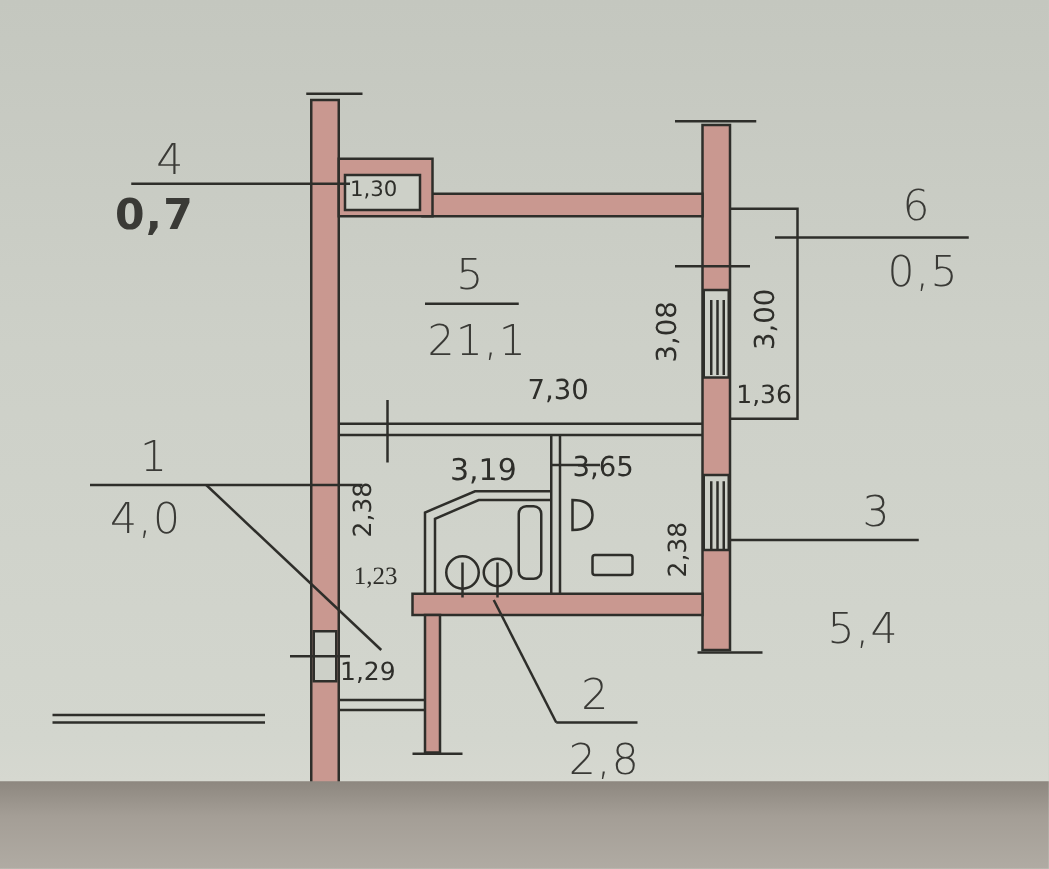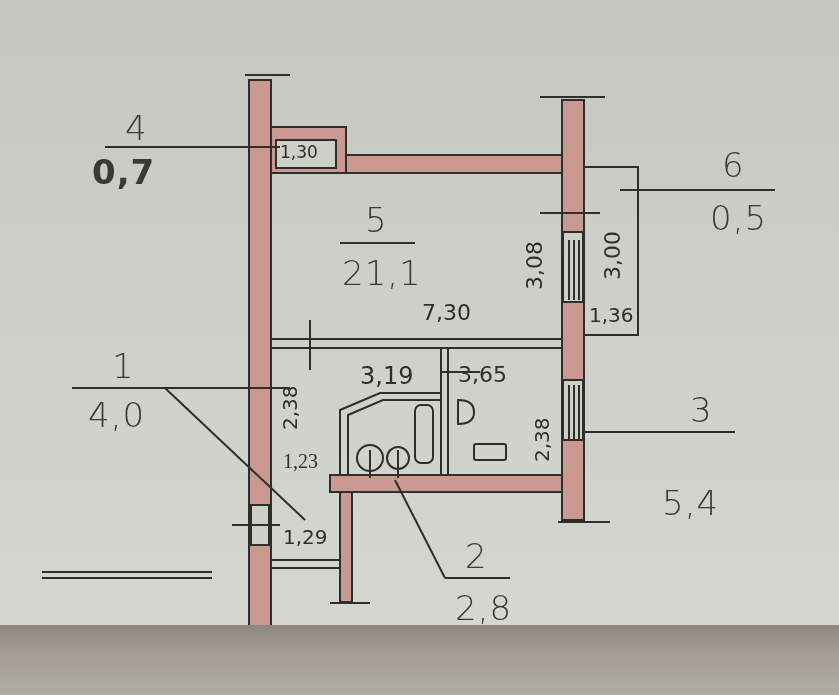--- a/index.html
+++ b/index.html
@@ -117,13 +117,13 @@
 <div class="dim" style="left:280px;top:142px;font-size:17px;">1,30</div>
 <div class="dim" style="left:422px;top:300px;font-size:22px;">7,30</div>
 <div class="dim rot" style="left:522px;top:290px;font-size:22px;">3,08</div>
 <div class="dim rot" style="left:600px;top:280px;font-size:22px;">3,00</div>
 <div class="dim" style="left:589px;top:303px;font-size:20px;">1,36</div>
 <div class="dim" style="left:328px;top:362px;font-size:24px;margin-left:32px;">3,19</div>
 <div class="dim" style="left:458px;top:362px;font-size:22px;">3,65</div>
 <div class="dim rot" style="left:278px;top:430px;font-size:20px;">2,38</div>
 <div class="dim rot" style="left:530px;top:462px;font-size:20px;">2,38</div>
 <div class="dim" style="left:283px;top:450px;font-size:20px;font-family:Liberation Serif, serif;">1,23</div>
-<div class="dim" style="left:283px;top:525px;font-size:20px;text-align:center;">1,29</div>
+<div class="dim" style="left:272px;top:525px;font-size:20px;text-align:center;">1,29</div>
 
 </body></html>

